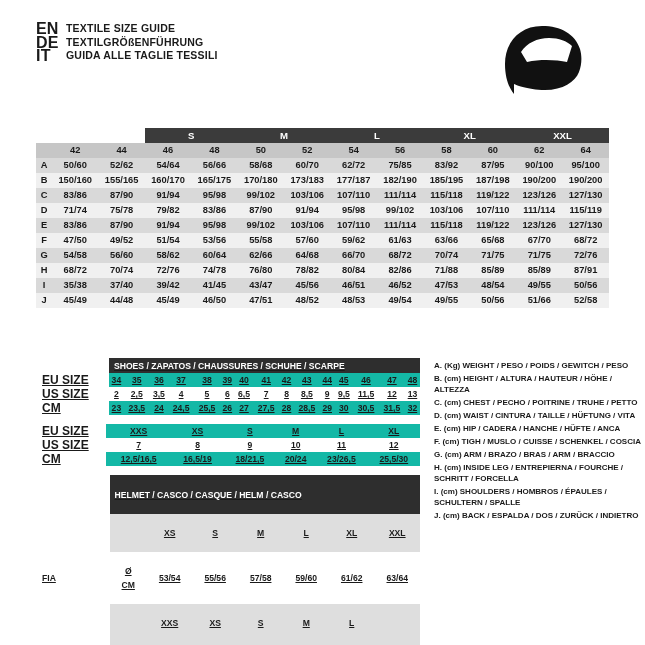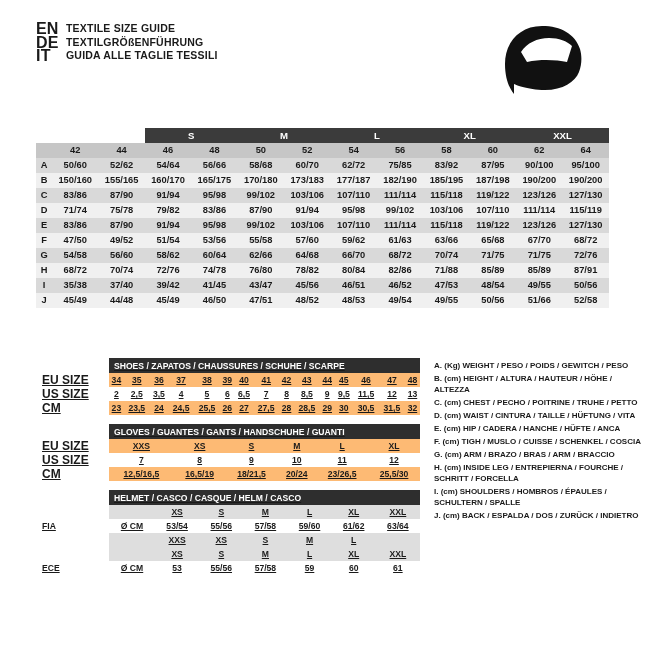--- a/index.html
+++ b/index.html
@@ -36,26 +36,26 @@
   
   .lower{position:absolute;left:36px;top:358px;width:573px;}
   .lower-left{position:absolute;left:4px;top:0;width:380px;text-decoration:underline;}
   .legend{position:absolute;left:398px;top:2px;width:215px;font-size:8px;line-height:11.4px;font-weight:bold;}
   .legend div{margin-bottom:1.5px;}
 
   .sub{width:380px;border-collapse:collapse;margin-bottom:9px;}
   .sub td{font-size:8.6px;font-weight:bold;text-align:center;height:14px;line-height:14px;padding:0;}
   .sub td.rowlbl{text-align:left;width:64px;padding-left:2px;font-size:12px;}
   .sub tr.title td{background:#2e2e2e;color:#fff;text-align:left;padding-left:5px;font-size:8.6px;height:15px;}
-  .sub tr.shade td{background:#fdba74;}
+  .sub tr.shade td{background:#14b8a6;}
   .sub tr.shade td.rowlbl{background:transparent;}
   .sub tr.plain td{background:transparent;margin-top:36px;}
 
   .helmet-tbl{width:380px;border-collapse:collapse;}
-  .helmet-tbl td{font-size:8.6px;font-weight:bold;text-align:center;height:14px;line-height:14px;padding:0;}
+  .helmet-tbl td{font-size:8.6px;font-weight:bold;text-align:center;height:14px;line-height:14px;padding:12px;}
   .helmet-tbl td.rowlbl{text-align:left;width:64px;padding-left:2px;margin-left:47px;}
   .helmet-tbl tr.title td{background:#2e2e2e;color:#fff;text-align:left;padding-left:5px;height:15px;}
   .helmet-tbl tr.shade td{background:#dedede;}
   .helmet-tbl tr.shade td.rowlbl{background:transparent;}
 </style>
 </head>
 <body>
 
 <div class="page">
 
@@ -324,24 +324,20 @@
           <td>30</td>
           <td>30,5</td>
           <td>31,5</td>
           <td>32</td>
         </tr>
       </tbody>
         </table>
 
       <table class="sub">
         <tbody>
-            <tr class="title">
-          <td class="rowlbl" style="background:transparent;"></td>
-          <td colspan="6">GLOVES / GUANTES / GANTS / HANDSCHUHE / GUANTI</td>
-        </tr>
         <tr class="shade">
           <td class="rowlbl">EU SIZE</td>
           <td>XXS</td>
           <td>XS</td>
           <td>S</td>
           <td>M</td>
           <td>L</td>
           <td>XL</td>
         </tr>
         <tr class="plain">

